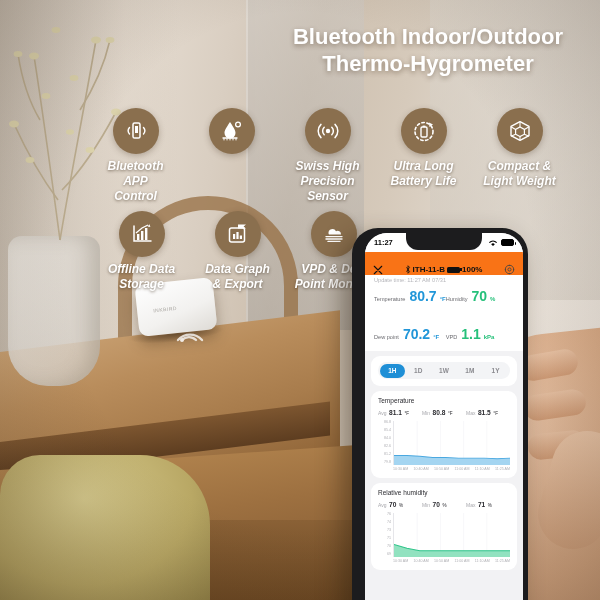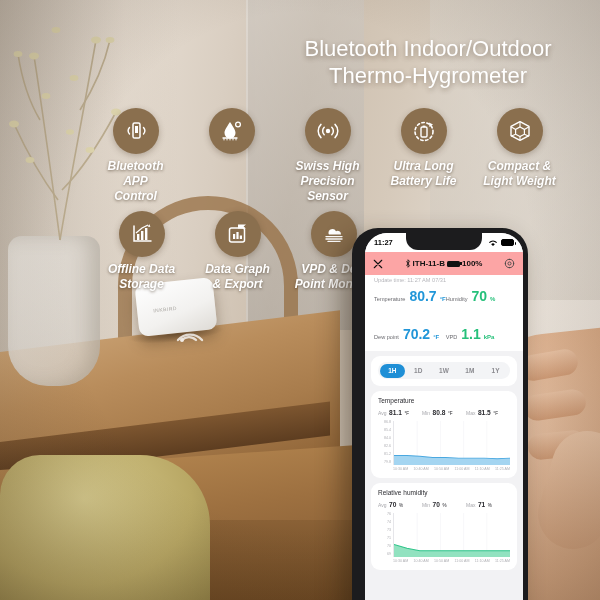--- a/index.html
+++ b/index.html
@@ -113,23 +113,23 @@
   }
   .thumb{
     position:absolute; left:545px; top:430px; width:70px; height:120px;
     background:linear-gradient(160deg,#ebc8ab,#d1a07b);
     border-radius:40px 30px 40px 40px;
     transform:rotate(16deg);
   }
 
   
   .headline{
-    position:absolute; left:262px; top:36px; width:332px;
+    position:absolute; left:262px; top:24px; width:332px;
     text-align:center; color:#ffffff;
-    font-size:22px; font-weight:normal; line-height:1.22;
+    font-size:22px; font-weight:bold; line-height:1.22;
     text-shadow:0 2px 5px rgba(70,50,30,.45);
   }
 
   
   .features{ position:absolute; left:96px; top:108px; width:470px; }
   .frow{ display:flex; }
   .frow.r1{ gap:17px; }
   .frow.r2{ gap:17px; margin-top:7px; margin-left:6px; }
   .feat{ width:79px; text-align:center; }
   .feat .circ{
@@ -172,21 +172,21 @@
   .sb-right{ display:flex; align-items:center; gap:3px; }
   .batt{
     width:13px; height:7px; border:1px solid #000; border-radius:2px;
     position:relative; background:#000;
   }
   .batt:after{
     content:""; position:absolute; right:-3px; top:2px;
     width:1.5px; height:3px; background:#000; border-radius:0 1px 1px 0;
   }
   .appbar{
-    background:#fca5a5; height:23px; display:flex; align-items:center;
+    background:#f97316; height:23px; display:flex; align-items:flex-end;
     padding:0 8px; justify-content:space-between;
   }
   .appbar .mid{ display:flex; align-items:center; gap:2px; font-size:8px; font-weight:600; color:#111; }
   .pct{ font-size:8px; font-weight:600; }
   .mini-batt{
     width:13px; height:6px; background:#111; border-radius:1.5px; position:relative;
   }
   .mini-batt:after{ content:""; position:absolute; right:-2px; top:1.5px; width:1.5px; height:3px; background:#111; }
   .icon-x, .icon-gear{ cursor:pointer; }
 

